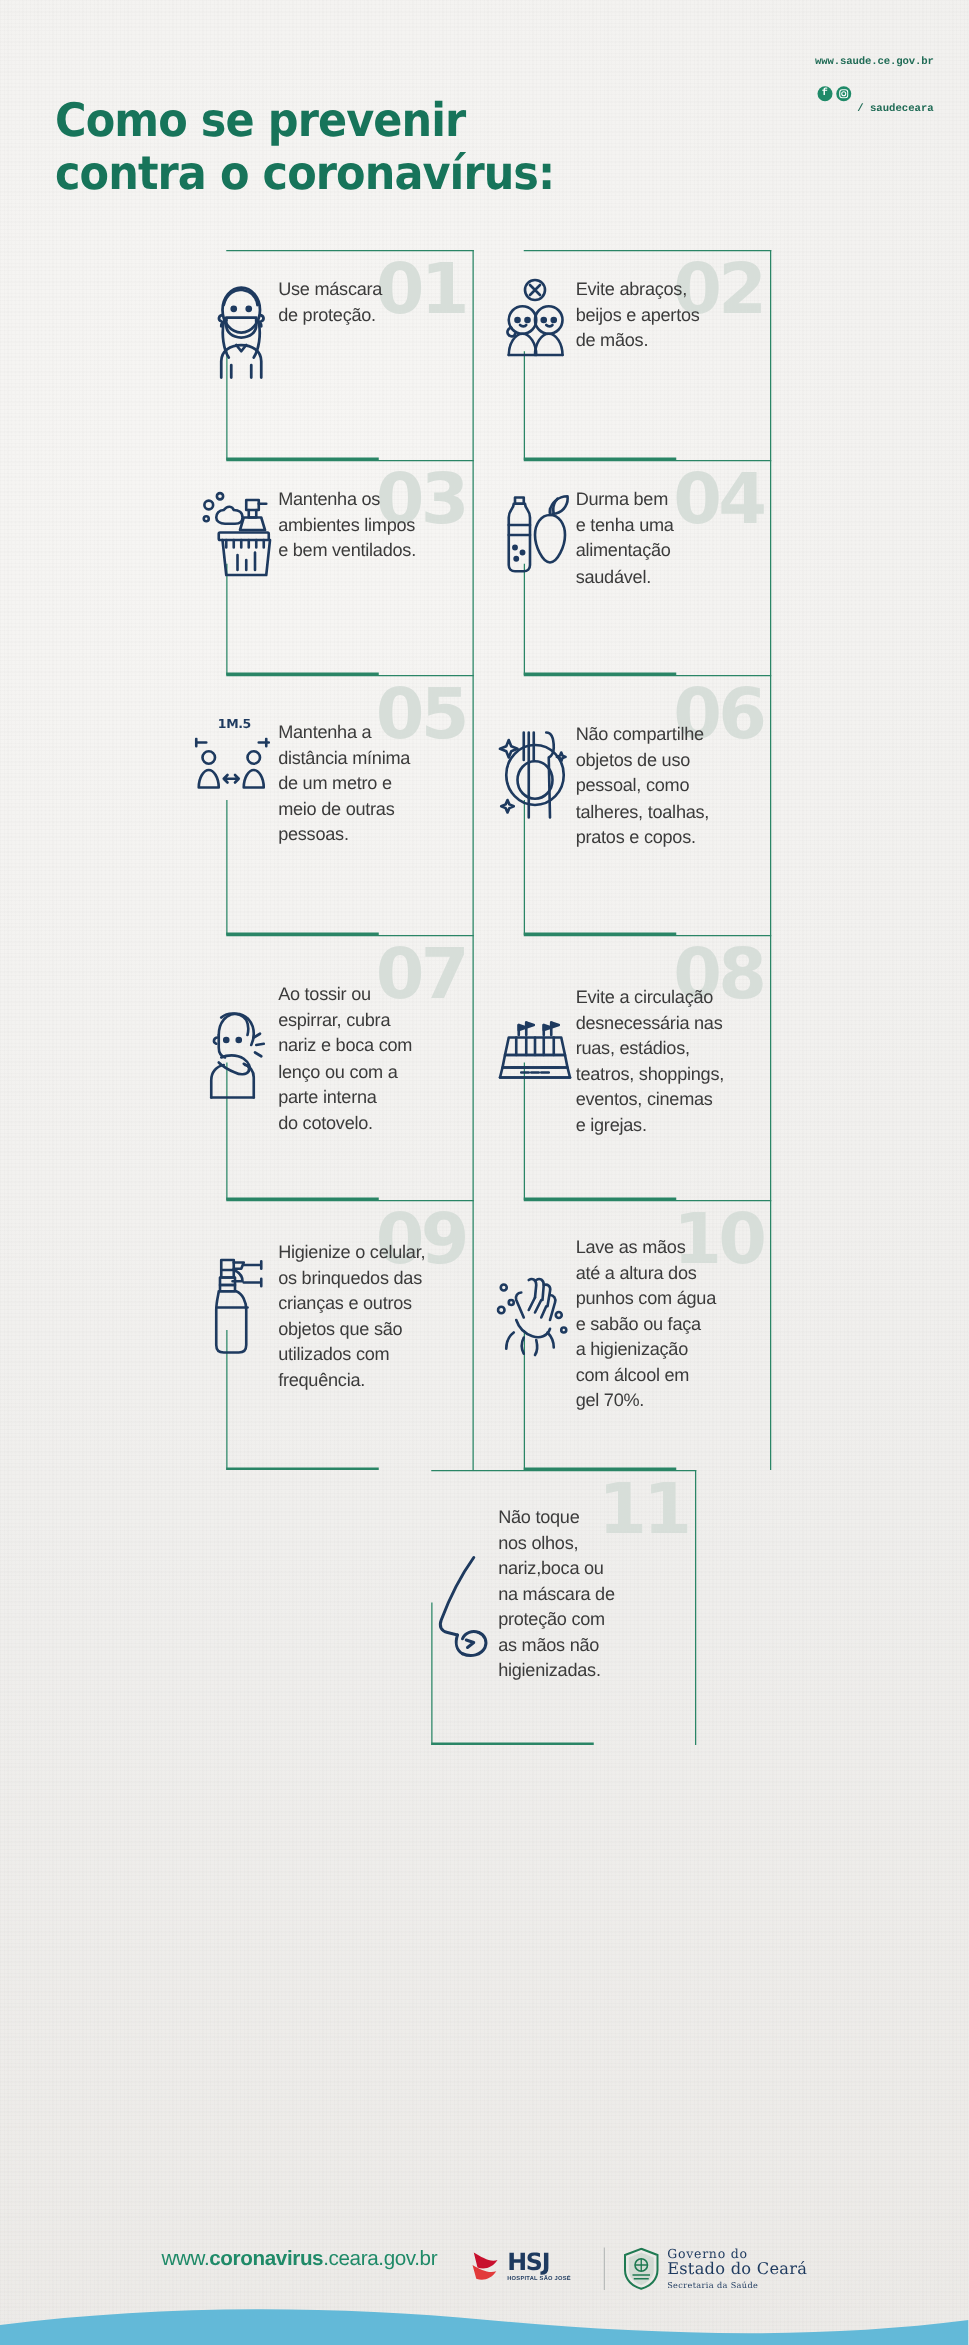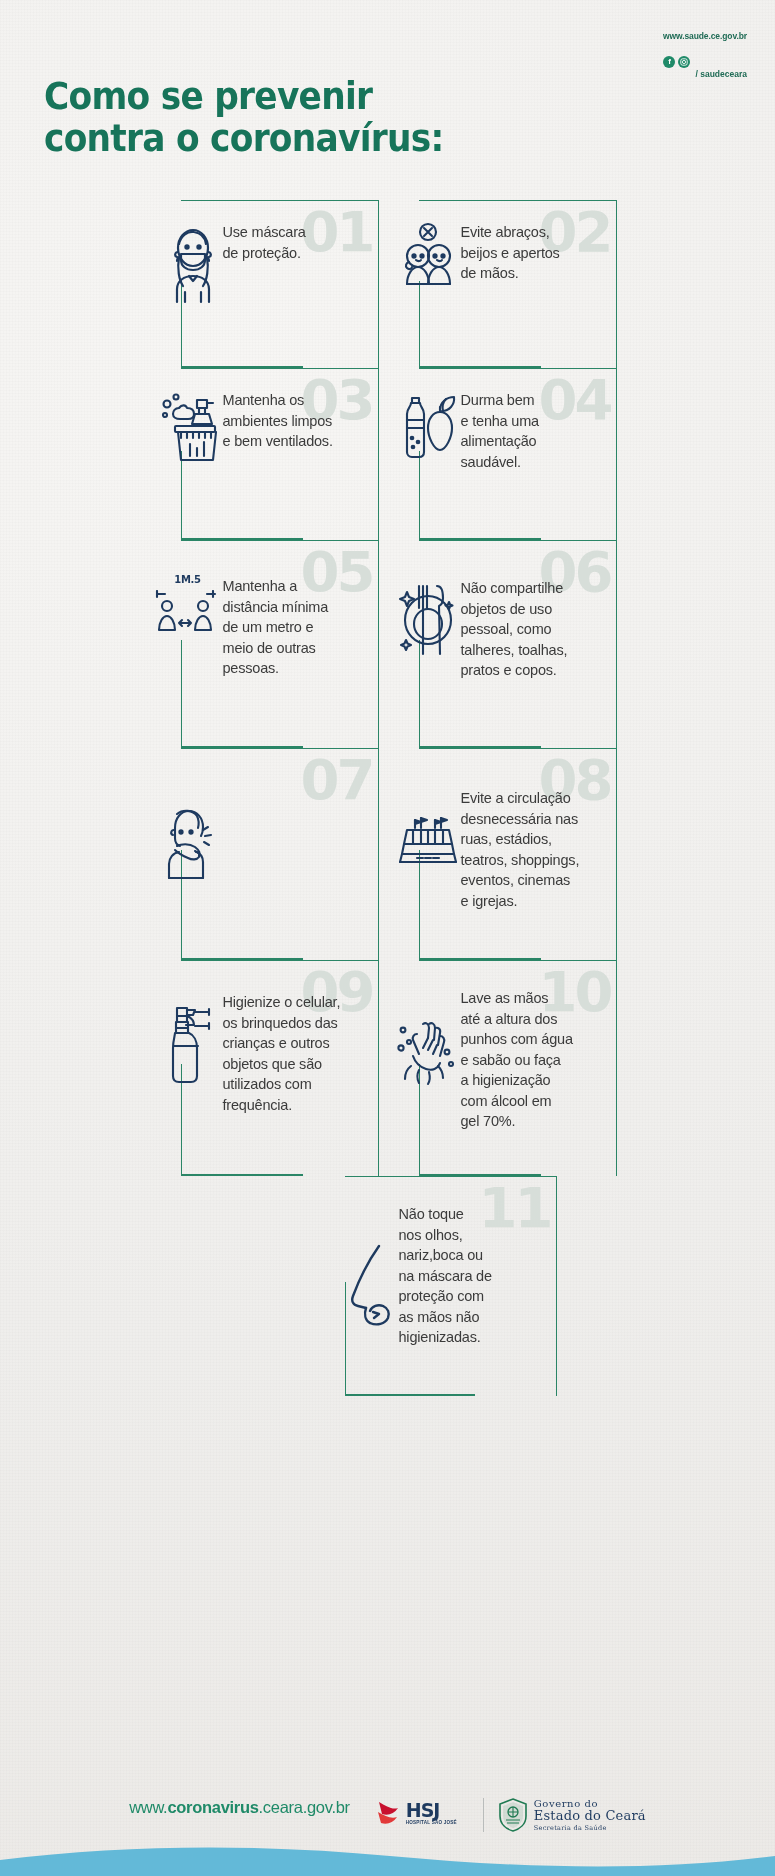--- a/index.html
+++ b/index.html
@@ -25,24 +25,25 @@
     background:
       repeating-linear-gradient(0deg, rgba(0,0,0,0.012) 0px, rgba(0,0,0,0.012) 1px, rgba(255,255,255,0.02) 1px, rgba(255,255,255,0.02) 3px),
       repeating-linear-gradient(90deg, rgba(0,0,0,0.010) 0px, rgba(0,0,0,0.010) 1px, rgba(255,255,255,0.02) 1px, rgba(255,255,255,0.02) 3px),
       radial-gradient(circle at 30% 20%, #f7f6f4 0%, #efeeec 60%, #eceae7 100%);
     overflow: hidden;
   }
 
   
   .topbar {
     position: absolute;
-    top: 31px;
+    top: 44px;
     right: 28px;
     text-align: center;
     line-height: 1.25;
+    font-family: Liberation Mono, monospace;
   }
   .topbar .site {
     font-size: 8.5px;
     font-weight: bold;
     color: #1f6b55;
     letter-spacing: -0.1px;
   }
   .social-row {
     display: flex;
     align-items: center;
@@ -466,20 +467,26 @@
             <path d="M11 24c-3 0-4 4-1 5"></path>
             <path d="M14 8c6-5 16-4 20 2 2 4 2 8 1 12"></path>
             <path d="M40 24l5-3M42 30l6-1M41 36l5 3"></path>
             <path d="M6 72V58c0-6 4-11 10-12"></path>
             <path d="M40 72V56c0-5-3-9-8-11"></path>
             <path d="M6 72h34"></path>
             <path d="M14 40c4-2 12-3 18 1 4 3 6 7 4 10-2 3-7 3-11 1-5-2-10-5-13-8"></path>
             <path d="M33 46c2 0 4 2 3 4"></path>
           </svg>
         </div>
+        <div class="tip-text" style="padding-top:20px">Ao tossir ou
+espirrar, cubra
+nariz e boca com
+lenço ou com a
+parte interna
+do cotovelo.</div>
       </div>
 
       <div class="card tall">
         <div class="frame"></div>
         <div class="num">08</div>
         <div class="icon-box" style="padding-top:44px">
           <svg width="62" height="60" viewBox="0 0 62 60" fill="none" stroke="#1e3a5f" stroke-width="2.1" stroke-linecap="round" stroke-linejoin="round">
             <path d="M18 10v8M24 8v10M38 10v8M44 8v10"></path>
             <path d="M18 10l6 2-6 2zM24 8l6 2-6 2zM38 10l6 2-6 2zM44 8l6 2-6 2z" fill="#1e3a5f"></path>
             <path d="M10 20h42l3 14H7z"></path>

